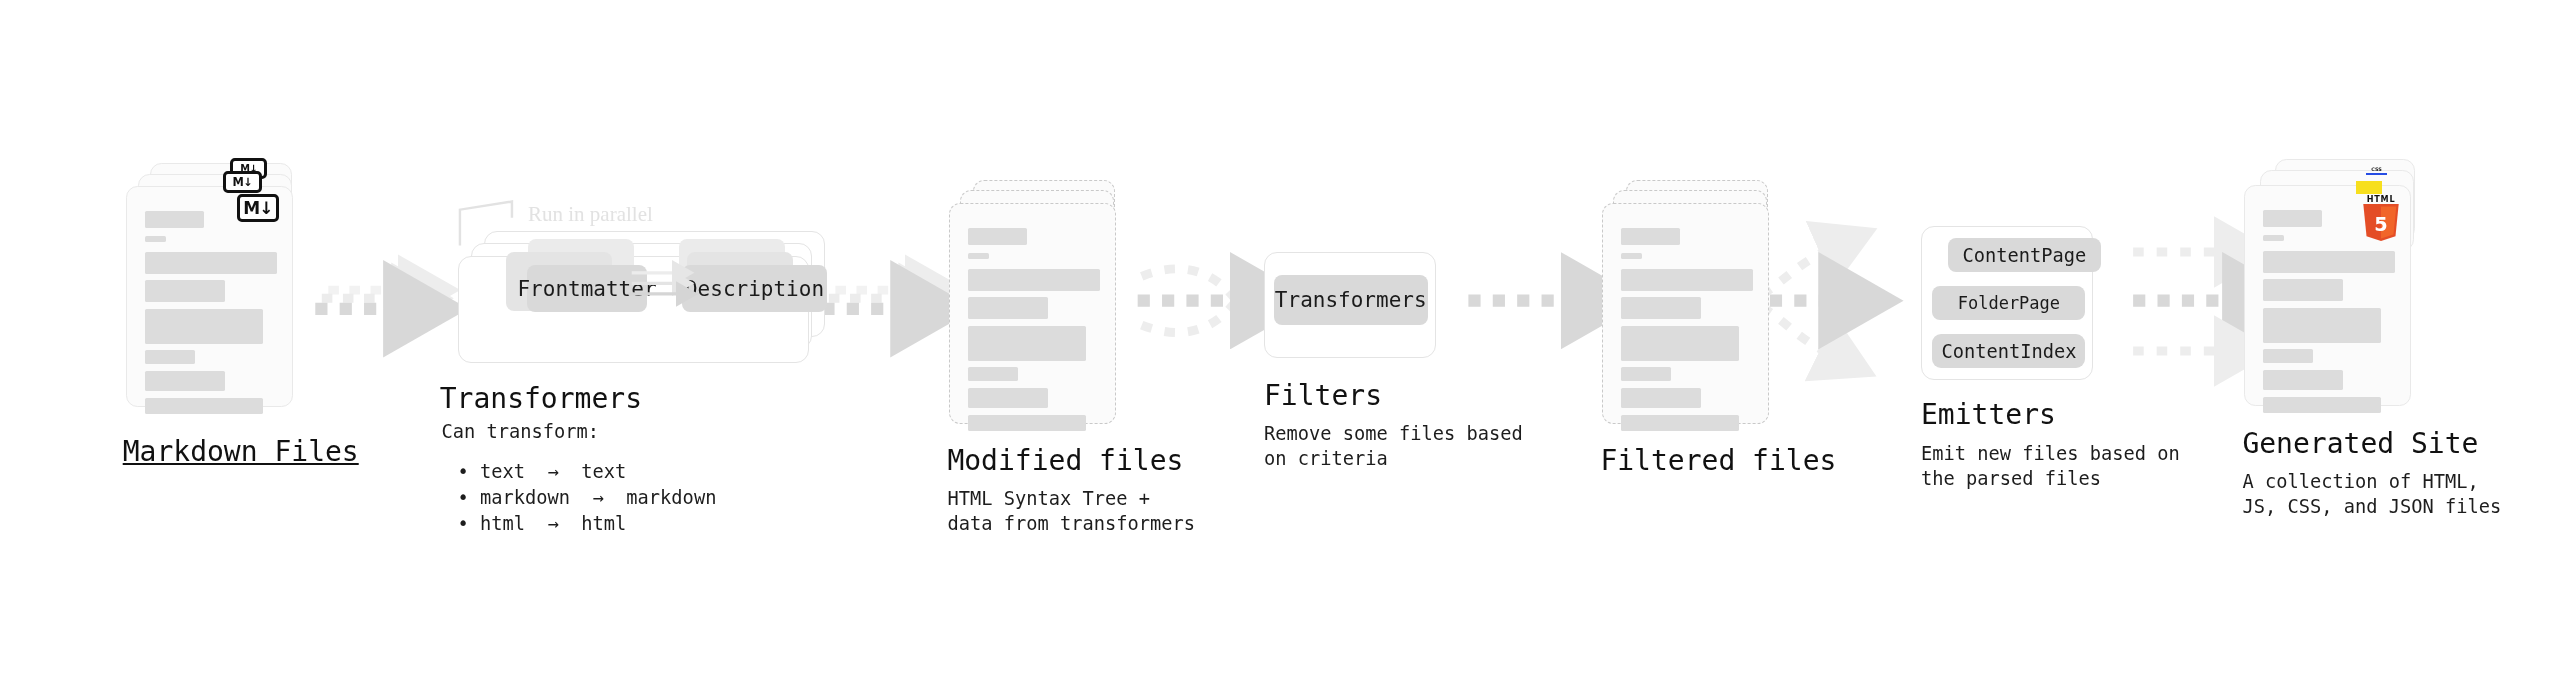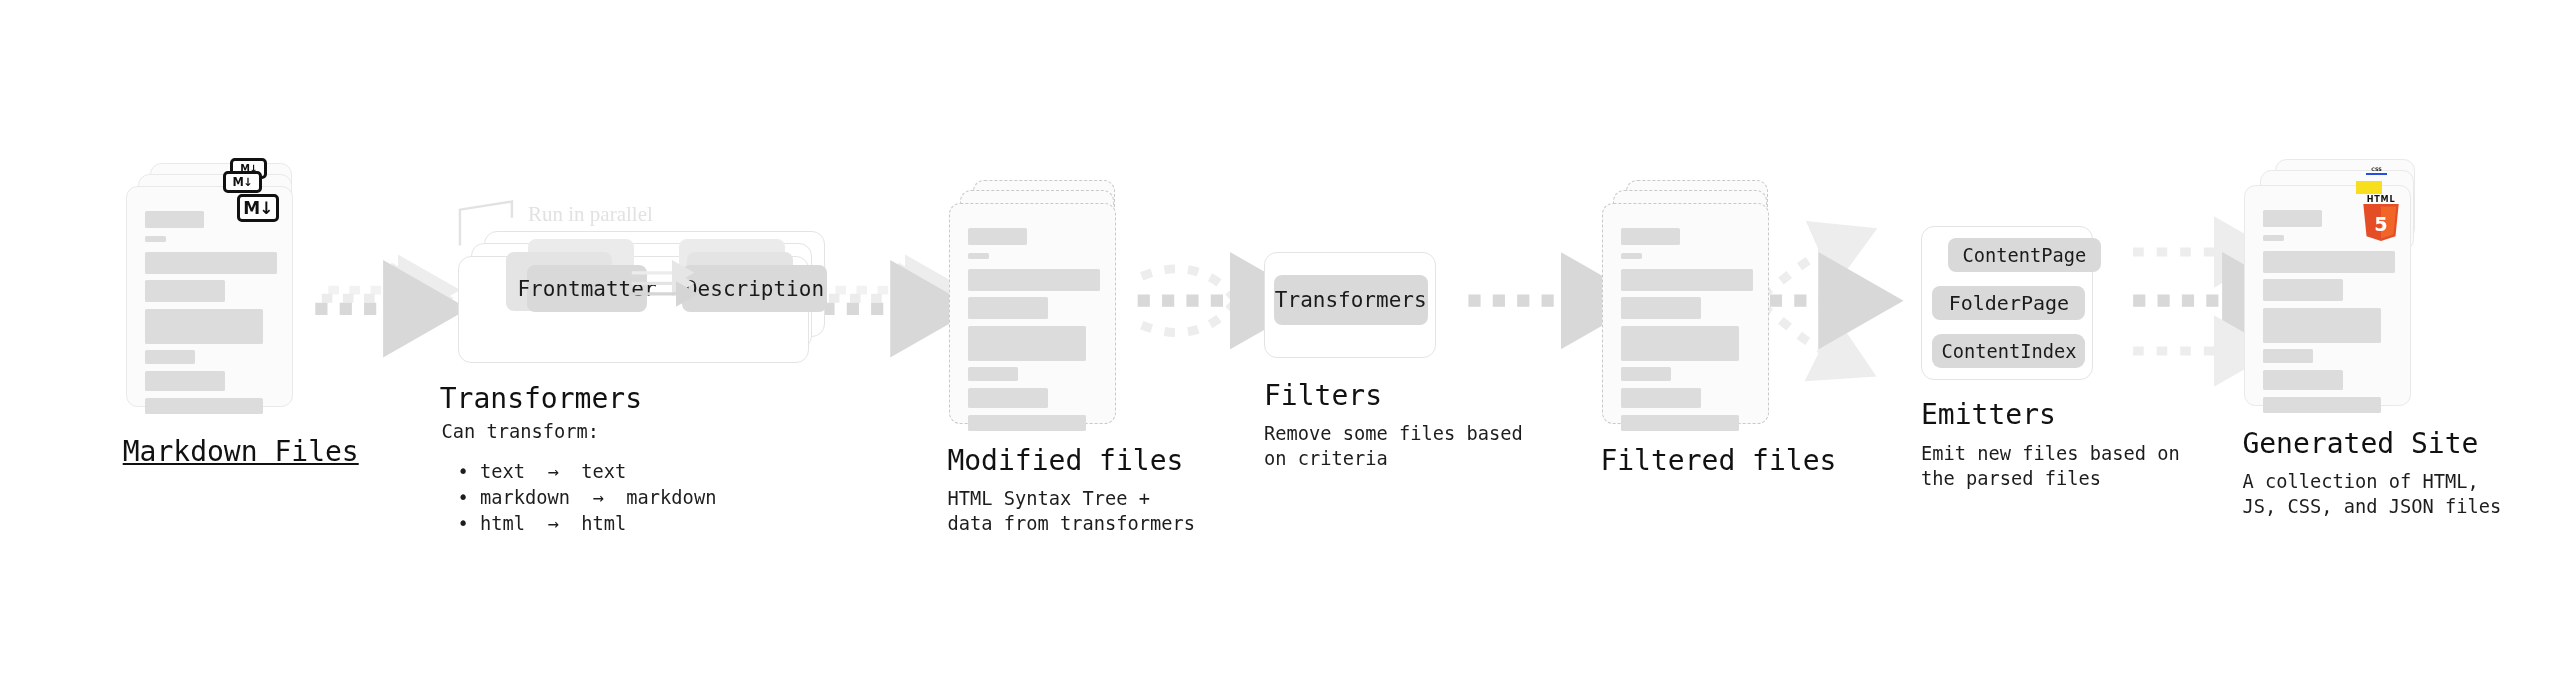--- a/index.html
+++ b/index.html
@@ -268,21 +268,21 @@
           <span class="bar" style="width:118px;height:16.3px;margin-top:6.5px;"></span>
         </div>
       </div>
     </div>
     <div class="title" style="left:-1.6px;top:264px;">Filtered files</div>
   </div>
 
   <div class="node" style="left:1921px;top:226px;">
     <div class="pbox" style="left:0px;top:0px;width:172px;height:154px;"></div>
     <div class="chip" style="left:27px;top:12.2px;width:153px;height:34px;font-size:18.7px;">ContentPage</div>
-    <div class="chip" style="left:11.4px;top:60px;width:153px;height:34px;font-size:20px;">FolderPage</div>
+    <div class="chip" style="left:11.4px;top:60px;width:153px;height:34px;font-size:17px;">FolderPage</div>
     <div class="chip" style="left:11.4px;top:108px;width:153px;height:34px;font-size:18.7px;border-radius:9px;">ContentIndex</div>
     <div class="title" style="left:0px;top:172px;">Emitters</div>
     <div class="desc" style="left:0px;top:215px;">Emit new files based on
 the parsed files</div>
   </div>
 
   <div class="node" style="left:2244px;top:159px;">
     <div class="card-stack">
       <div class="card" style="left:31px;top:0px;width:140px;height:81px;"></div>
       <div class="card" style="left:16.3px;top:11.4px;width:154px;height:81px;"></div>

